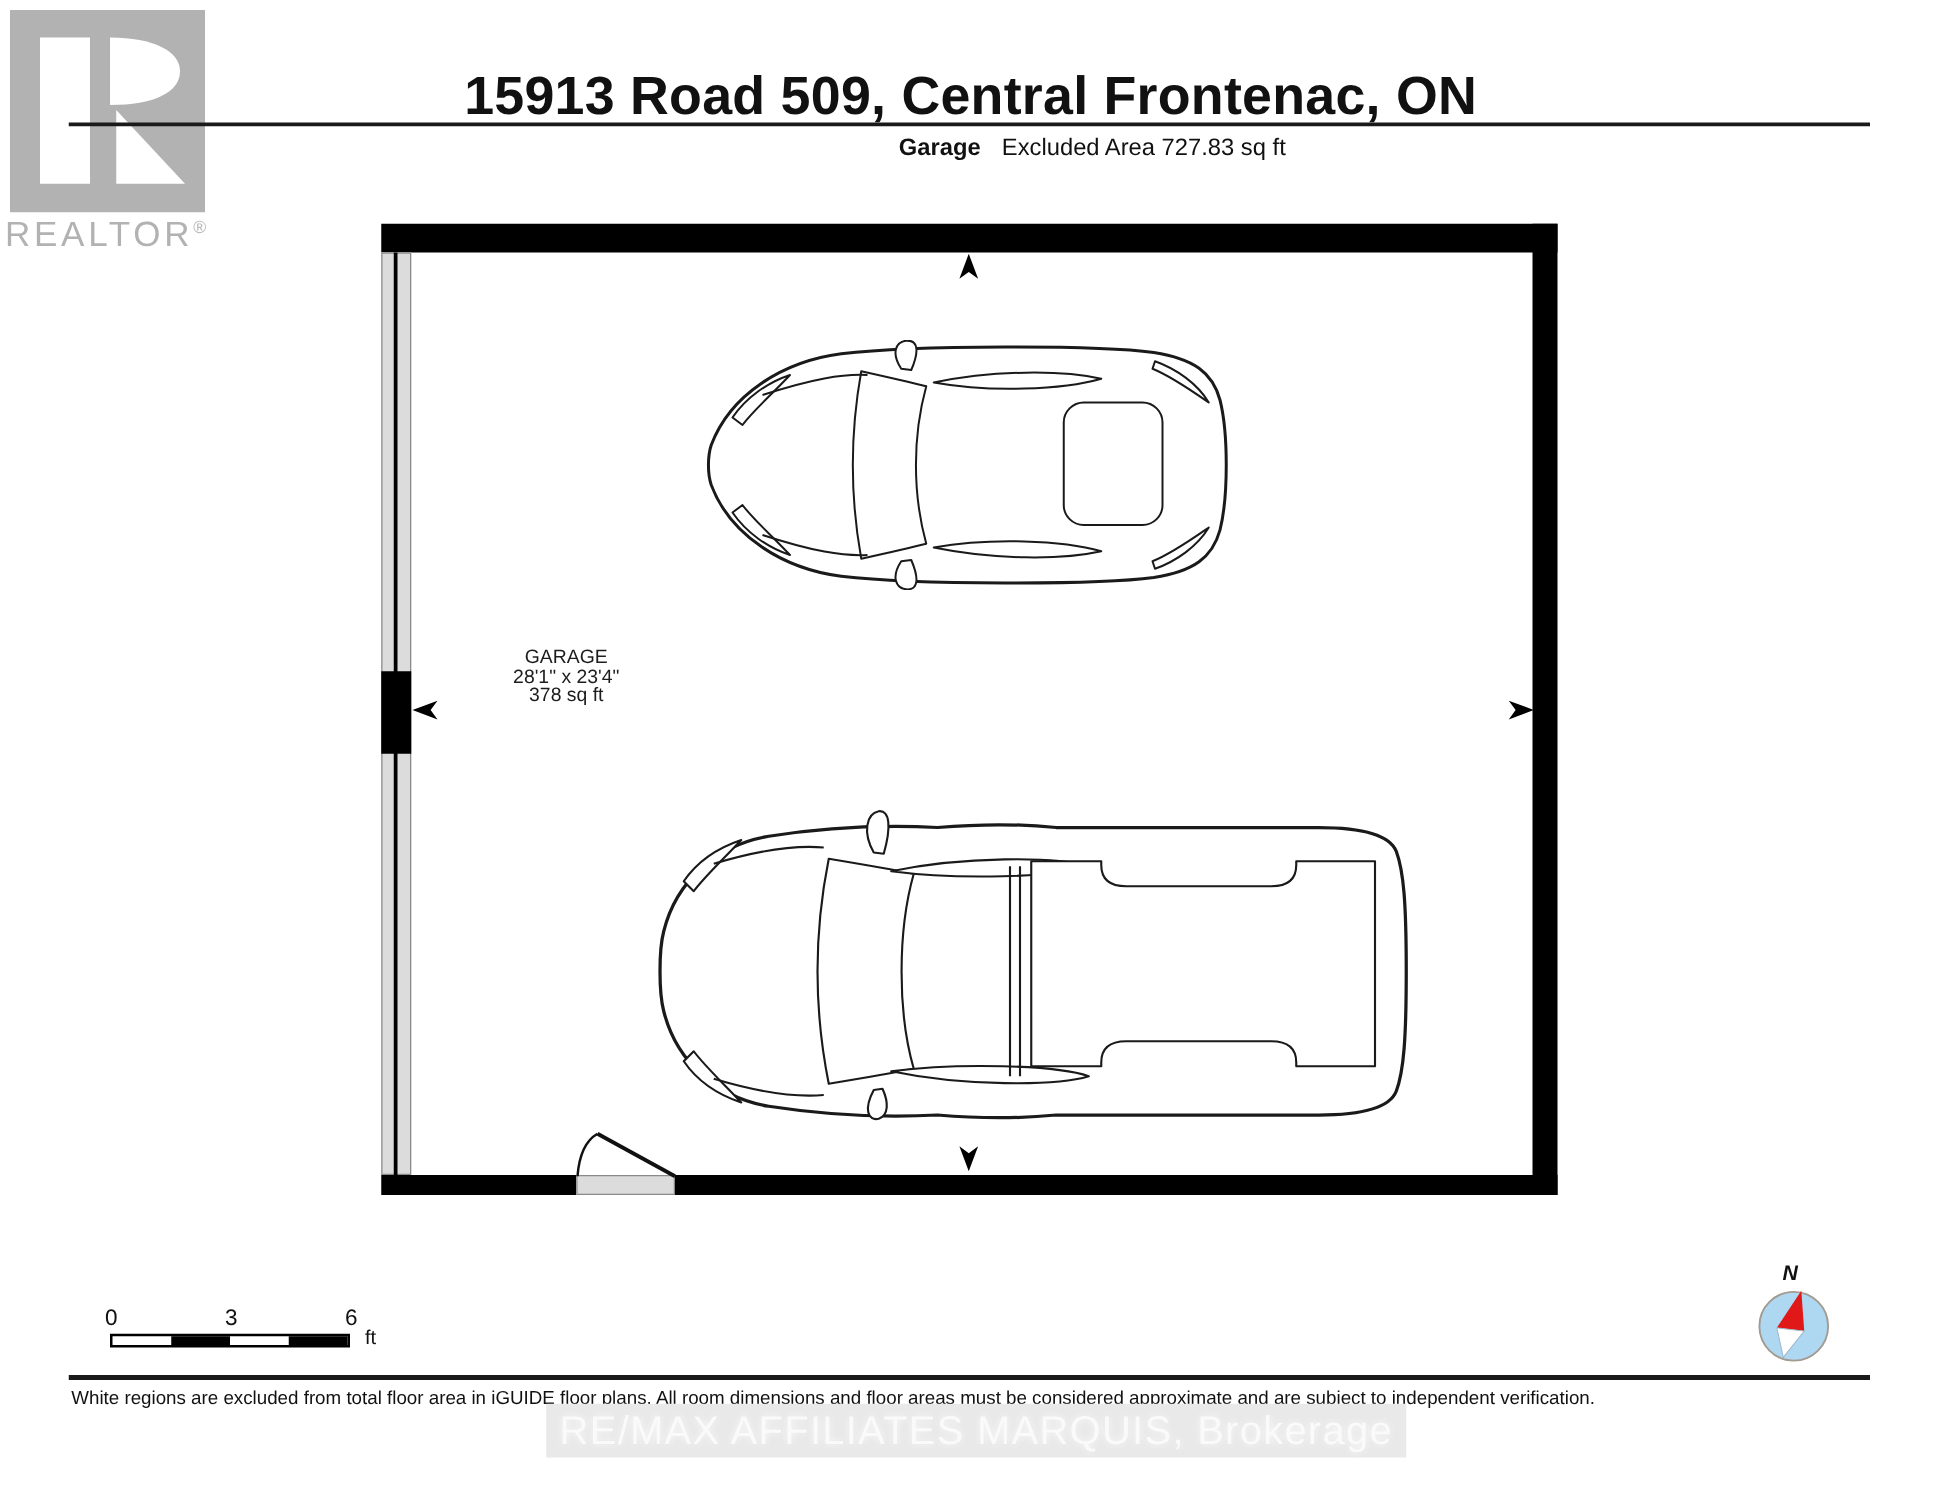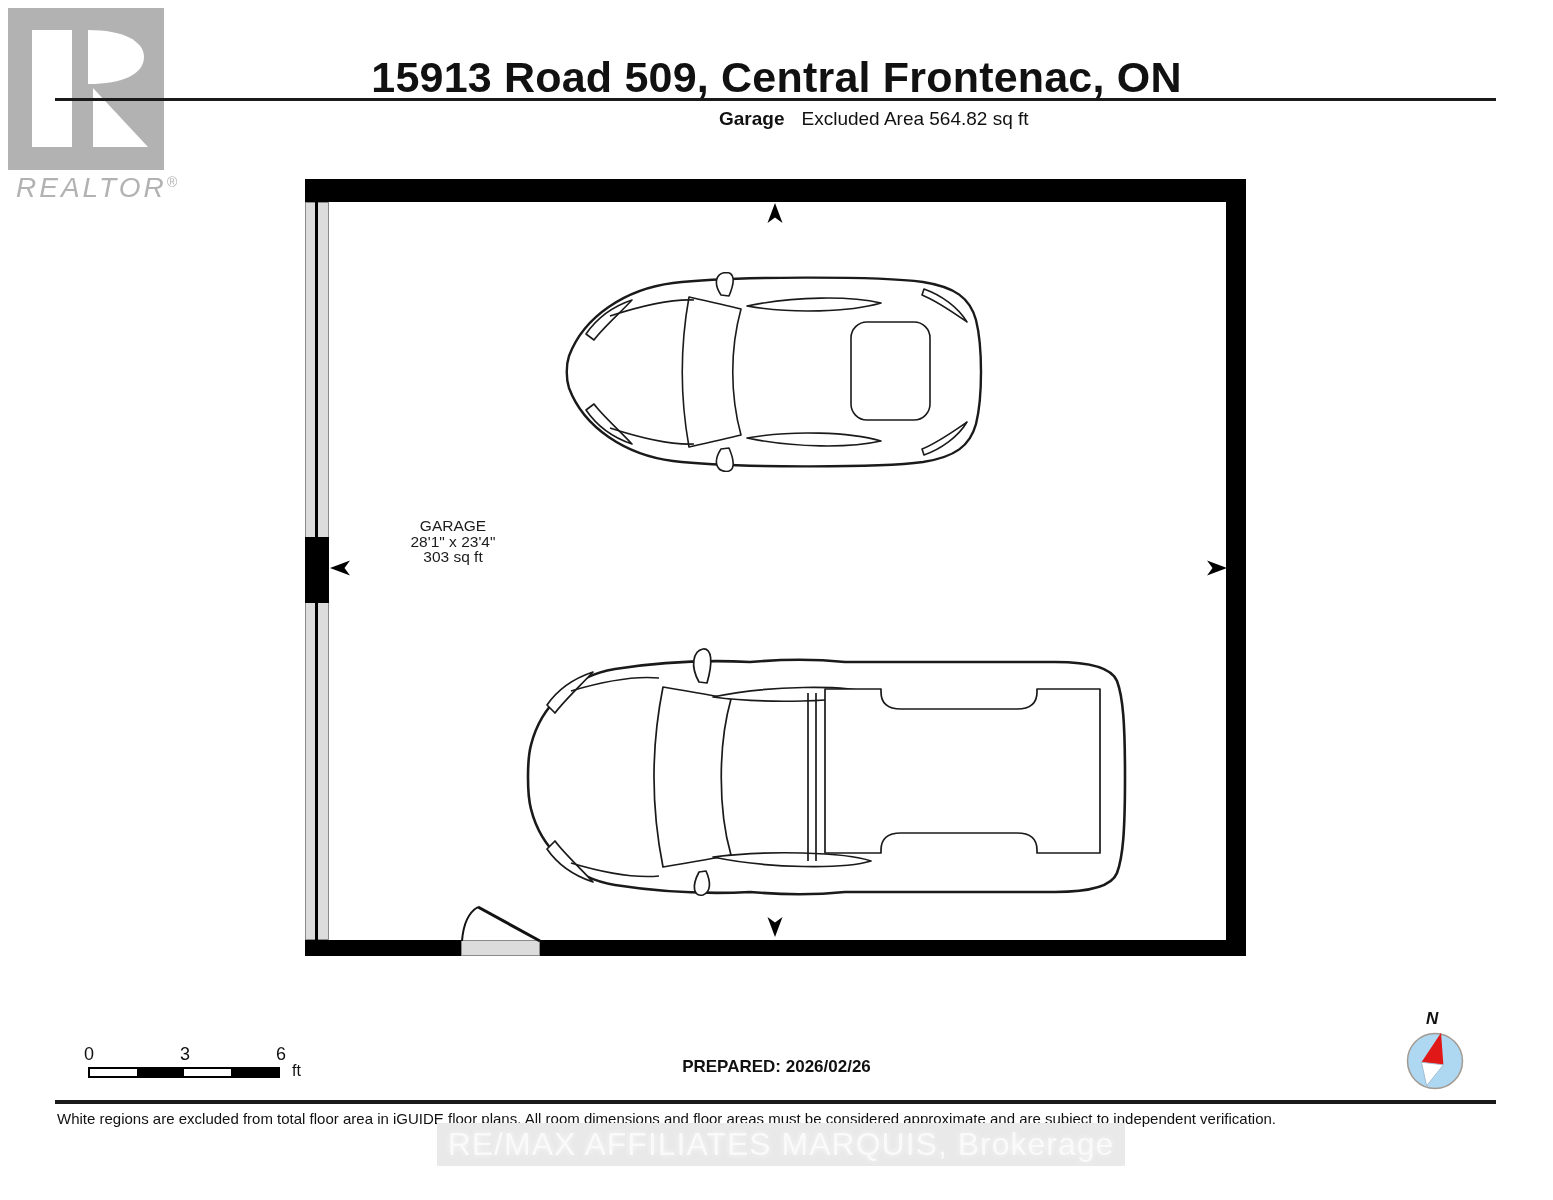--- a/index.html
+++ b/index.html
@@ -8,21 +8,21 @@
     font-family:"Liberation Sans",sans-serif;color:#111;
   }
   .abs{position:absolute;}
   
   .page-title{left:0;top:53px;width:100%;text-align:center;font-size:43px;font-weight:bold;letter-spacing:0.2px;}
   .title-rule{left:55px;top:98px;width:1441px;height:3px;background:#1a1a1a;}
   .subtitle{left:719px;top:108px;display:flex;gap:17px;font-size:19px;white-space:nowrap;}
   .subtitle .floor{font-weight:bold;}
   
   .logo-box{left:8px;top:8px;}
-  .logo-text{left:16px;top:172px;font-size:28px;letter-spacing:3px;color:#b2b2b2;font-weight:400;font-style:italic;}
+  .logo-text{left:4px;top:172px;font-size:28px;letter-spacing:3px;color:#b2b2b2;font-weight:400;}
   .logo-text sup{font-size:14px;letter-spacing:0;}
   
   .wall{background:#000;}
   .wall-top{left:305px;top:179px;width:941px;height:23px;}
   .wall-right{left:1226px;top:179px;width:20px;height:777px;}
   .wall-bottom-l{left:305px;top:940px;width:156px;height:16px;}
   .wall-bottom-r{left:540px;top:940px;width:706px;height:16px;}
   .door-bottom{left:461px;top:940px;width:79px;height:16px;background:#dcdcdc;border:1px solid #8a8a8a;box-sizing:border-box;}
   .door-left{left:305px;top:202px;width:24px;height:738px;background:#dcdcdc;border:1px solid #8a8a8a;box-sizing:border-box;}
   .door-left-line{left:315px;top:202px;width:3px;height:738px;background:#000;}
@@ -51,36 +51,36 @@
     <rect x="24" y="22" width="40" height="117" fill="#fff"></rect>
     <path d="M80,22 C115,22 136,33 136,49 C136,66 115,76 80,76 Z" fill="#fff"></path>
     <polygon points="85,80 140,139 85,139" fill="#fff"></polygon>
   </svg>
   <div class="abs logo-text"><span>REALTOR</span><sup>®</sup></div>
 
   <div class="abs page-title">15913 Road 509, Central Frontenac, ON</div>
   <div class="abs title-rule"></div>
   <div class="abs subtitle">
     <span class="floor">Garage</span>
-    <span>Excluded Area 564.82 sq ft</span>
+    <span>Excluded Area 727.83 sq ft</span>
   </div>
 
   <div class="abs wall wall-top"></div>
   <div class="abs wall wall-right"></div>
   <div class="abs wall wall-bottom-l"></div>
   <div class="abs door-bottom"></div>
   <div class="abs wall wall-bottom-r"></div>
   <div class="abs door-left"></div>
   <div class="abs door-left-line"></div>
   <div class="abs wall wall-left-mid"></div>
 
   <div class="abs room-label">
     <div>GARAGE</div>
     <div>28'1" x 23'4"</div>
-    <div>303 sq ft</div>
+    <div>378 sq ft</div>
   </div>
 
   <svg class="abs" style="left:300px;top:170px;" width="950" height="790" viewBox="0 0 950 790">
     <g fill="#000">
       <path d="M0,-10 L7.5,10 L0,4.5 L-7.5,10 Z" transform="translate(475,43)"></path>
       <path d="M0,-10 L7.5,10 L0,4.5 L-7.5,10 Z" transform="translate(475,757) rotate(180)"></path>
       <path d="M0,-10 L7.5,10 L0,4.5 L-7.5,10 Z" transform="translate(40,398) rotate(-90)"></path>
       <path d="M0,-10 L7.5,10 L0,4.5 L-7.5,10 Z" transform="translate(917,398) rotate(90)"></path>
     </g>
     <g fill="none" stroke="#111">
@@ -131,21 +131,20 @@
 
   <span class="abs scale-tick" style="left:89px;">0</span>
   <span class="abs scale-tick" style="left:185px;">3</span>
   <span class="abs scale-tick" style="left:281px;">6</span>
   <div class="abs scale-bar">
     <div class="scale-seg" style="left:25%;width:25%;"></div>
     <div class="scale-seg" style="left:75%;width:25%;"></div>
   </div>
   <span class="abs scale-unit">ft</span>
 
-  <div class="abs prepared">PREPARED: 2026/02/26</div>
 
   <svg class="abs" style="left:1398px;top:1003px;" width="78" height="92" viewBox="0 0 78 92">
     <text x="28" y="21" font-size="17" font-style="italic" font-weight="600" fill="#111">N</text>
     <circle cx="37" cy="58" r="27.5" fill="#aed7f2" stroke="#a39a90" stroke-width="1.5"></circle>
     <g transform="rotate(12 37 58)">
       <polygon points="37,29 24,62 46,60" fill="#e01818"></polygon>
       <polygon points="24,62 46,60 34,84" fill="#ffffff" stroke="#9db8cc" stroke-width="0.8"></polygon>
     </g>
   </svg>
 

